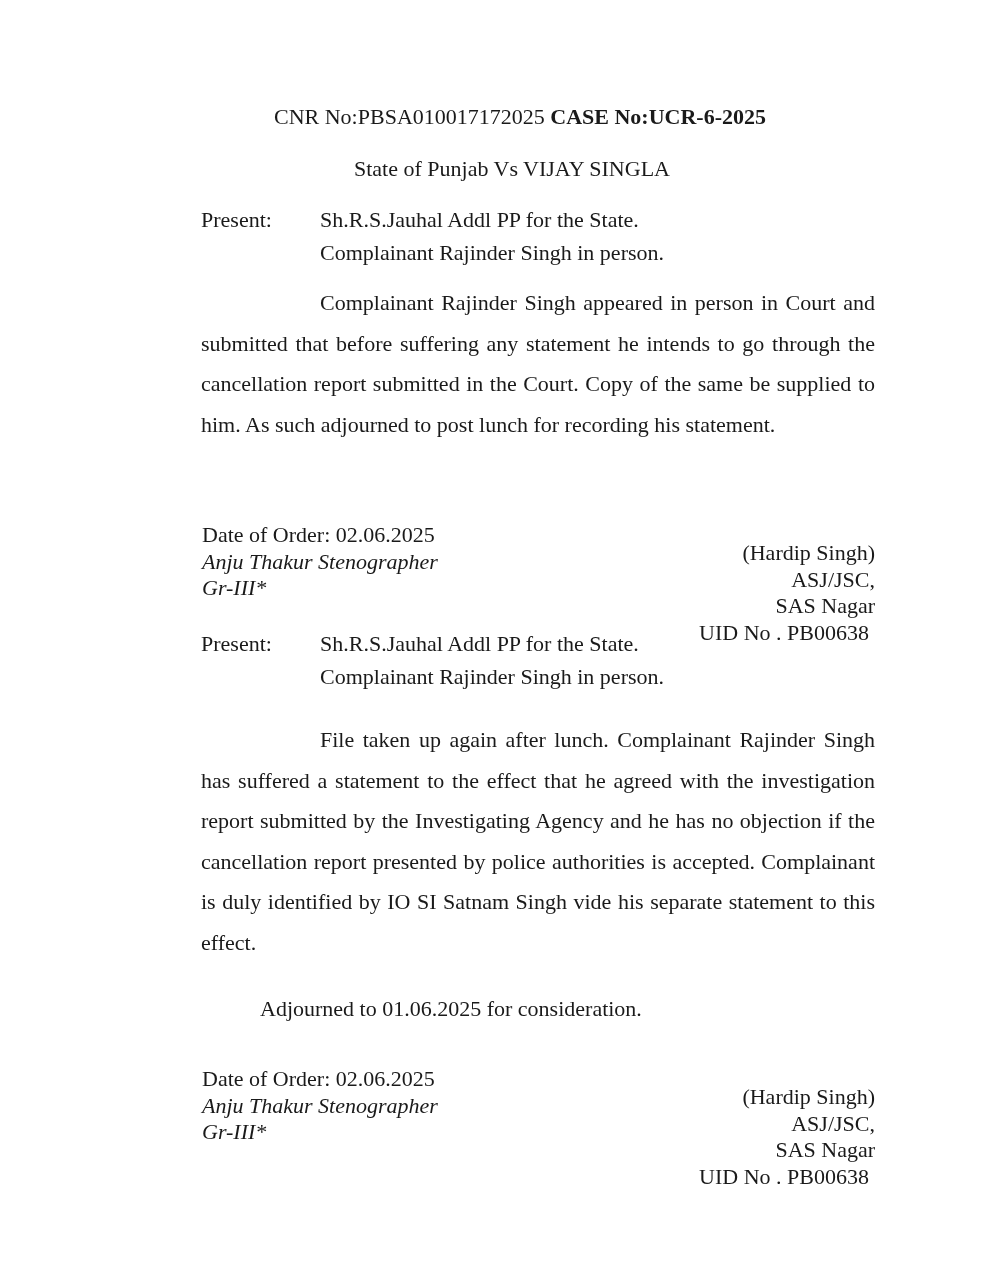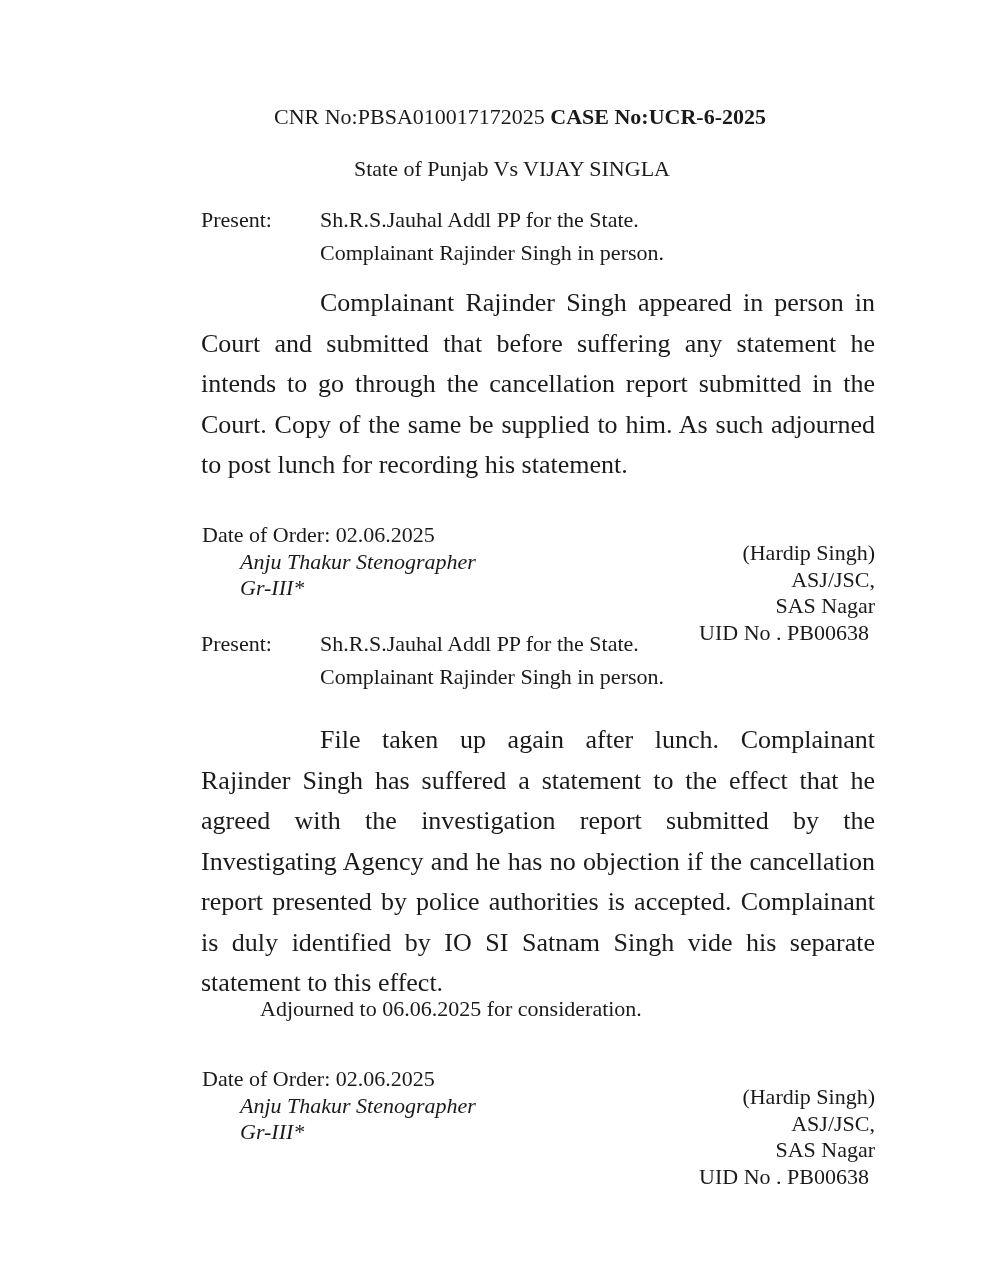--- a/index.html
+++ b/index.html
@@ -3,24 +3,24 @@
   <meta charset="utf-8">
   <style>
     html, body { margin: 0; padding: 0; background: #ffffff; }
     body {
       width: 1003px; height: 1280px; position: relative; overflow: hidden;
       font-family: "Liberation Serif", "DejaVu Serif", serif;
       color: #1a1a1a; font-size: 22px;
     }
     .abs { position: absolute; white-space: nowrap; }
     .b { font-weight: bold; }
-    .it { font-style: italic; margin-left: 38px; }
+    .it { font-style: italic; }
     .para {
       position: absolute; left: 201px; width: 674px;
-      text-align: justify; line-height: 40.5px; font-size: 26px;
+      text-align: justify; line-height: 40.5px; font-size: 22px;
     }
     .para .indent { display: inline-block; width: 119px; }
     .sig-right { position: absolute; text-align: right; line-height: 26.5px; margin-top: 20px; }
     .sig-left { position: absolute; left: 202px; line-height: 26.5px; }
   </style>
 </head>
 <body>
 
 <div class="abs" style="left:274px; top:104px;">
   <span>CNR No:PBSA010017172025</span>
@@ -45,21 +45,21 @@
   <div>SAS Nagar</div>
   <div style="margin-right:6px;">UID No . PB00638</div>
 </div>
 
 <div class="abs" style="left:201px; top:631px;">Present:</div>
 <div class="abs" style="left:320px; top:631px;">Sh.R.S.Jauhal Addl PP for the State.</div>
 <div class="abs" style="left:320px; top:664px;">Complainant Rajinder Singh in person.</div>
 
 <div class="para" style="top:720px;"><span class="indent"></span><span>File taken up again after lunch. Complainant Rajinder Singh has suffered a statement to the effect that he agreed with the investigation report submitted by the Investigating Agency and he has no objection if the cancellation report presented by police authorities is accepted. Complainant is duly identified by IO SI Satnam Singh vide his separate statement to this effect.</span></div>
 
-<div class="abs" style="left:260px; top:996px;">Adjourned to 06.06.2025 for consideration.</div>
+<div class="abs" style="left:260px; top:996px;">Adjourned to 01.06.2025 for consideration.</div>
 
 <div class="sig-left" style="top:1066px;">
   <div>Date of Order: 02.06.2025</div>
   <div class="it">Anju Thakur Stenographer</div>
   <div class="it">Gr-III*</div>
 </div>
 <div class="sig-right" style="right:128px; top:1064px;">
   <div>(Hardip Singh)</div>
   <div>ASJ/JSC,</div>
   <div>SAS Nagar</div>

